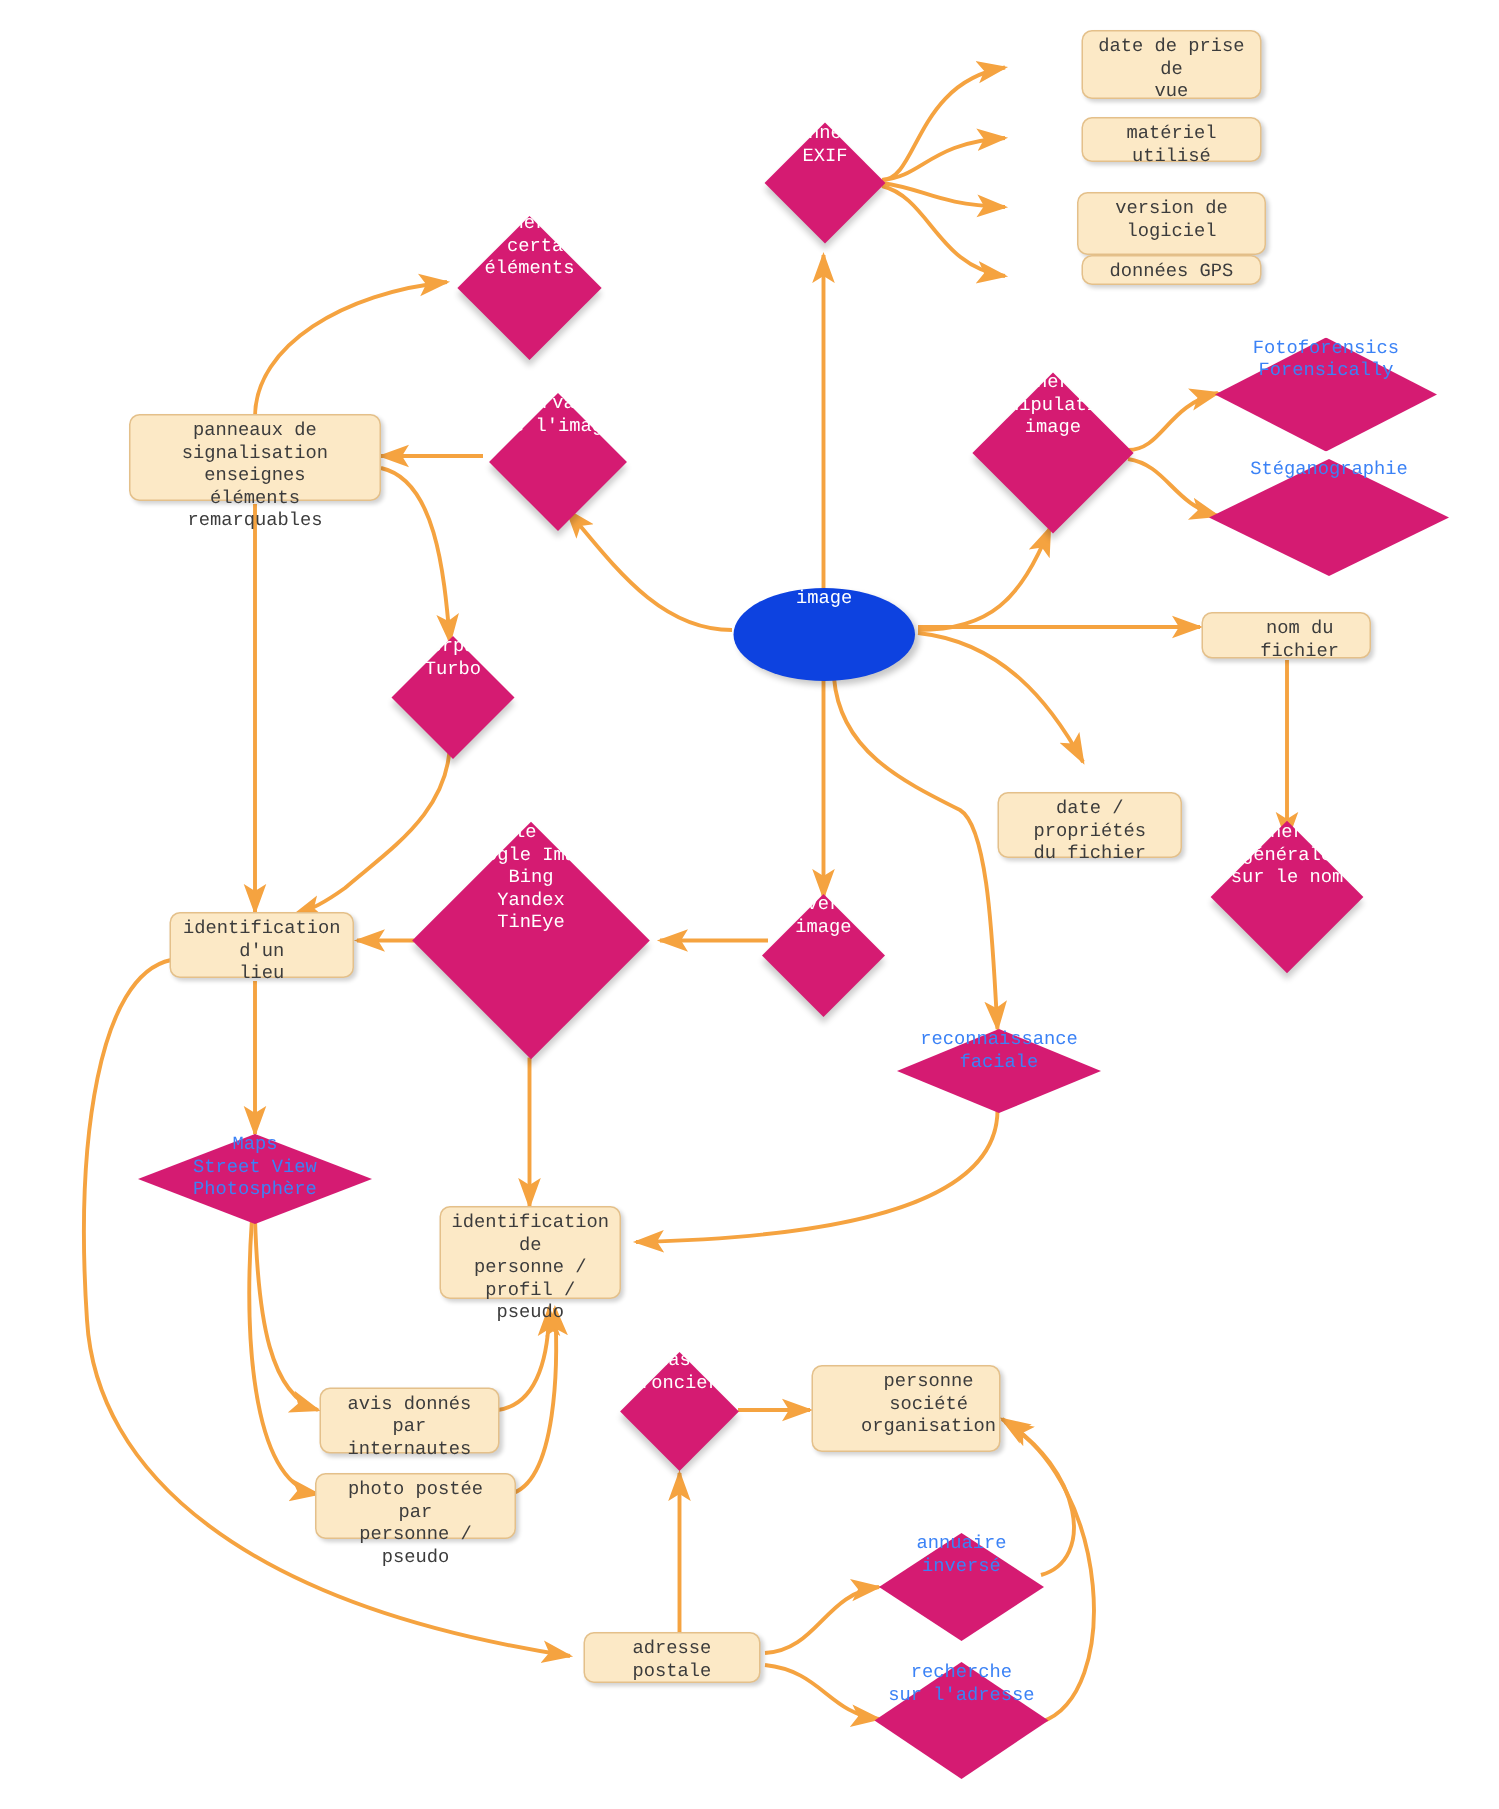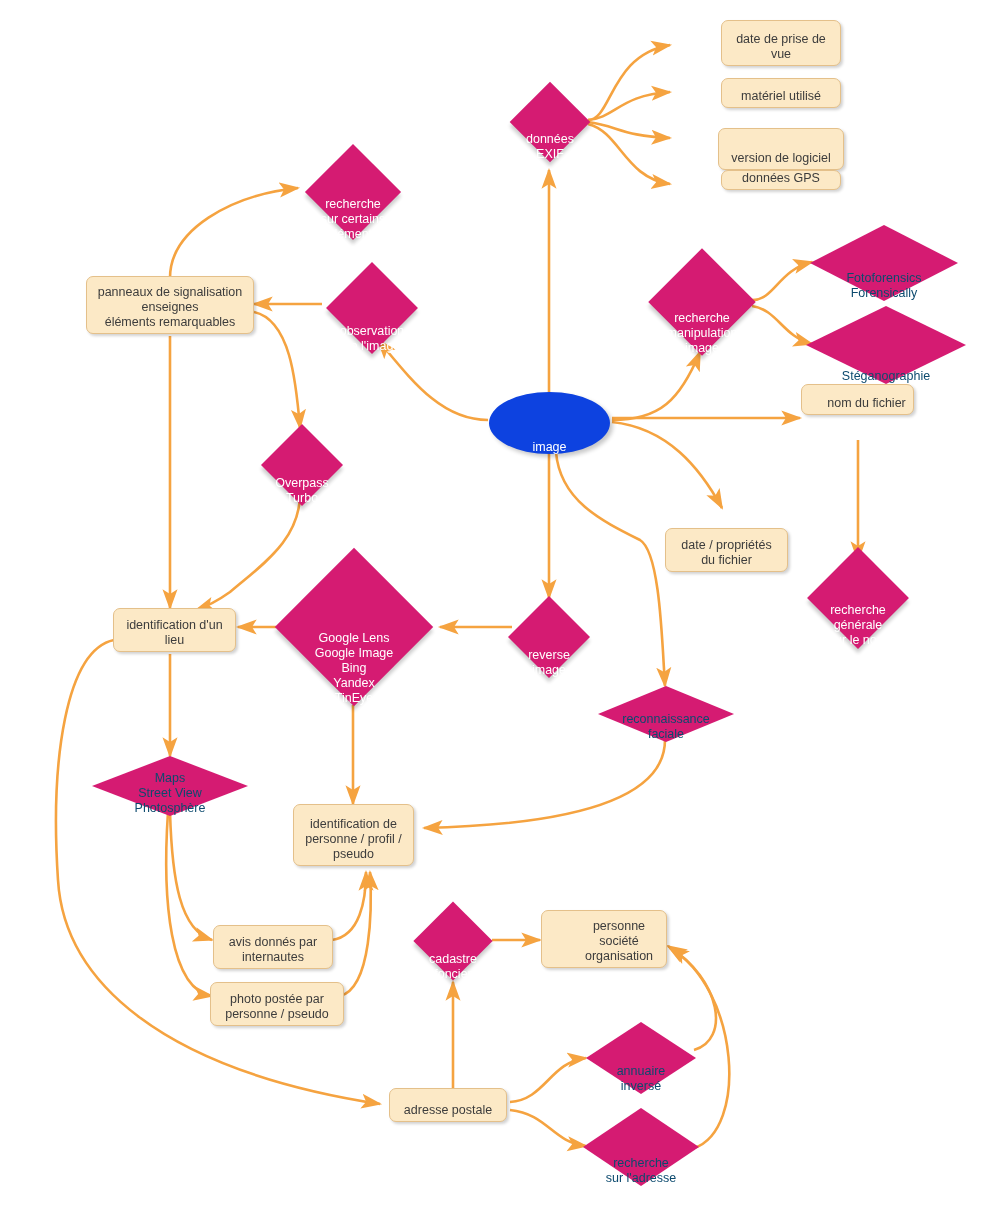--- a/index.html
+++ b/index.html
@@ -2,21 +2,21 @@
 <html><head>
 <meta charset="utf-8">
 <style>
   html,body{margin:0;padding:0;background:#ffffff;}
   body{width:999px;height:1206px;position:relative;overflow:hidden;
        font-family:"Liberation Sans","DejaVu Sans",sans-serif;}
   #stage{position:absolute;left:0;top:0;width:999px;height:1206px;}
   svg#edges{position:absolute;left:0;top:0;width:999px;height:1206px;}
 
   .node{position:absolute;box-sizing:border-box;display:flex;
-        align-items:flex-end;justify-content:center;text-align:center;}
+        align-items:flex-start;justify-content:center;text-align:center;font-family:Liberation Mono, monospace;}
 
   
   .box{background:#fce9c6;border:1px solid #e4c08a;border-radius:7px;
        color:#3c3c3c;font-size:12.5px;line-height:15px;
        box-shadow:2px 2px 3px rgba(0,0,0,0.18);padding:3px 6px;}
 
   
   .diamond{background:transparent;}
   .diamond .dshape{position:absolute;left:50%;top:50%;
         background:#d51b72;transform:translate(-50%,-50%) rotate(45deg);
@@ -24,21 +24,21 @@
   .diamond .dlabel{position:relative;z-index:2;color:#ffffff;
         font-size:12.5px;line-height:15px;text-align:center;
         width:100%;padding:0 2px;box-sizing:border-box;}
 
   
   .rhombus{background:transparent;}
   .rhombus .rshape{position:absolute;left:0;top:0;width:100%;height:100%;
         background:#d51b72;
         clip-path:polygon(50% 0%,100% 50%,50% 100%,0% 50%);
         filter:drop-shadow(3px 3px 3px rgba(0,0,0,0.20));}
-  .rhombus .dlabel{position:relative;z-index:2;color:#0c4a6e;
+  .rhombus .dlabel{position:relative;z-index:2;color:#3b82f6;
         font-size:12.5px;line-height:15px;text-align:center;width:100%;}
 
   
   .ellipse{background:#0d42e0;border-radius:50%;color:#ffffff;
         font-size:12.5px;box-shadow:3px 3px 4px rgba(0,0,0,0.22);}
 </style>
 </head>
 <body>
 
 <div id="stage">
@@ -148,21 +148,21 @@
 
   <div class="node rhombus" style="left:810px;top:225px;width:148px;height:76px;">
     <span class="rshape"></span>
     <span class="dlabel">Fotoforensics<br>Forensically</span>
   </div>
   <div class="node rhombus" style="left:806px;top:306px;width:160px;height:78px;">
     <span class="rshape"></span>
     <span class="dlabel">Stéganographie</span>
   </div>
 
-  <div class="node box" style="left:801px;top:384px;width:113px;height:31px;padding-left:24px;">
+  <div class="node box" style="left:801px;top:408px;width:113px;height:31px;padding-left:24px;">
     <span>nom du fichier</span>
   </div>
 
   <div class="node diamond" style="left:796px;top:548px;width:124px;height:100px;">
     <span class="dshape" style="width:72px;height:72px;"></span>
     <span class="dlabel">recherche<br>générale<br>sur le nom</span>
   </div>
 
   <div class="node box" style="left:665px;top:508px;width:123px;height:44px;margin-top:20px;">
     <span>date / propriétés<br>du fichier</span>

